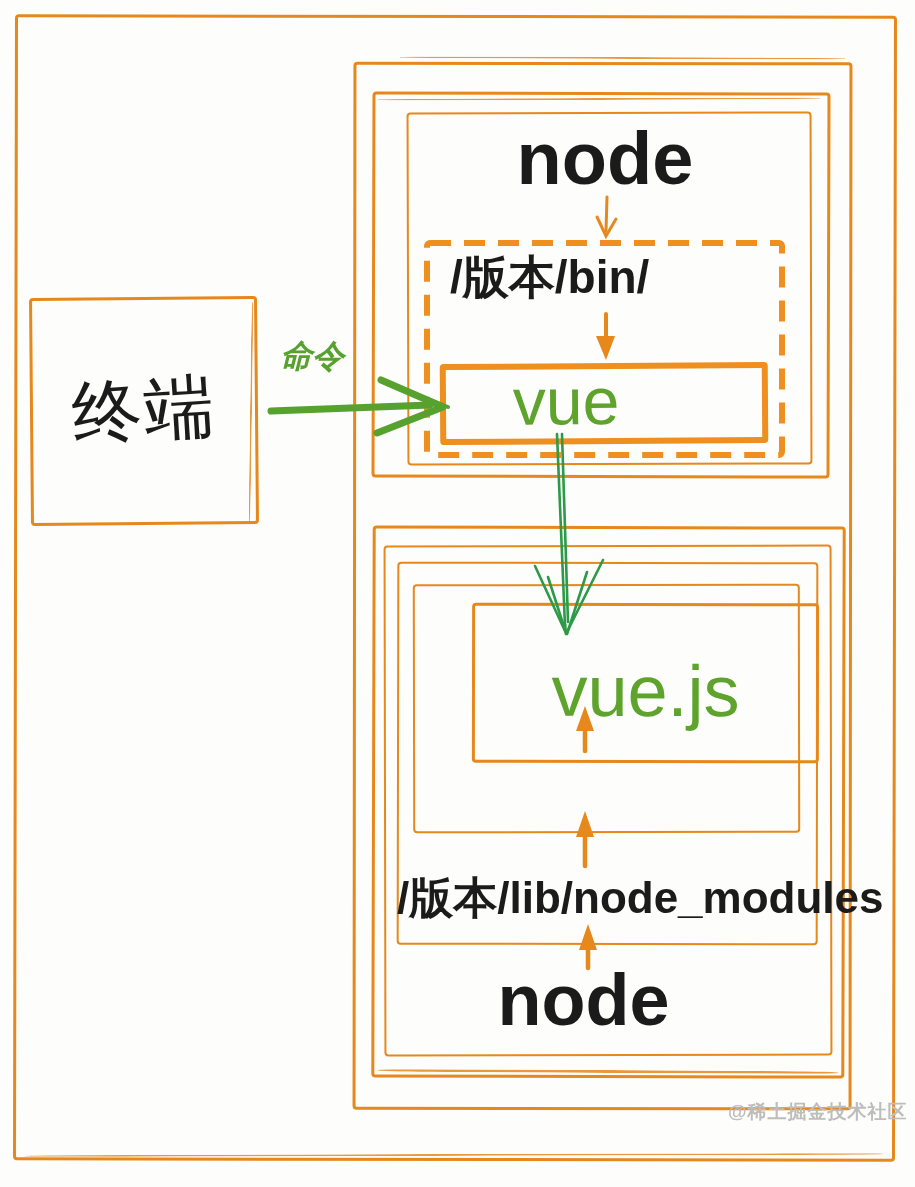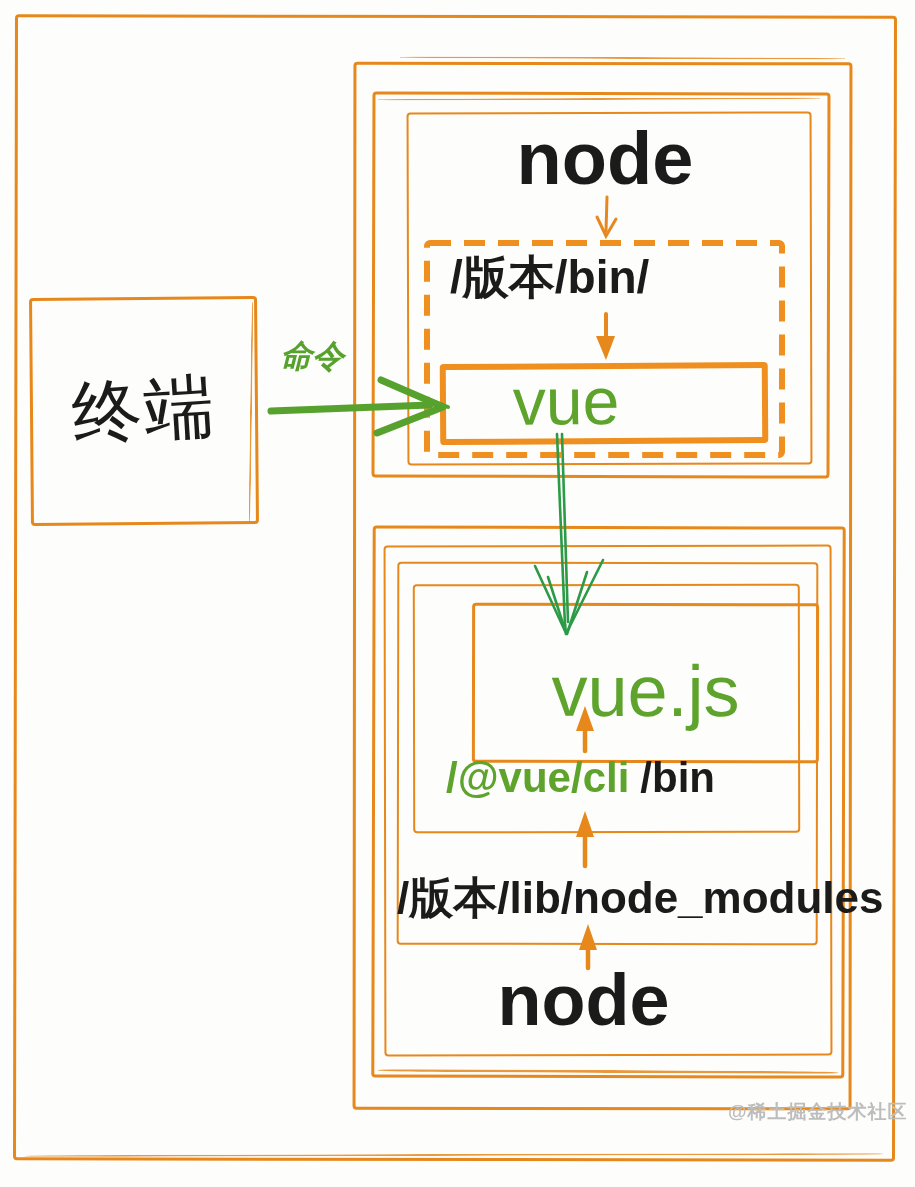--- a/index.html
+++ b/index.html
@@ -92,23 +92,20 @@
   <div class="box bot-c"></div>
   <div class="box bot-d"></div>
   <div class="box bot-e"></div>
   <div class="box bot-f"></div>
   <div class="sketch" style="left:378px;top:1070px;width:460px;border-top-width:3px;transform:rotate(.3deg);"></div>
 
   <div class="box vuejs-box center">
     <span class="vuejs-label">vue.js</span>
   </div>
 
-  <div class="label cli-path">
-    <span class="green">/@vue/cli</span><span class="black">/bin</span>
-  </div>
 
   <span class="label modules-path">/版本/lib/node_modules</span>
   <span class="label node-bottom">node</span>
 
   <span class="label watermark">@稀土掘金技术社区</span>
 
   <svg class="overlay" viewBox="0 0 915 1187">
 
     <rect x="427" y="243" width="355" height="212" rx="3" class="s-orange-b" stroke-width="6" stroke-dasharray="21 13"></rect>
 

